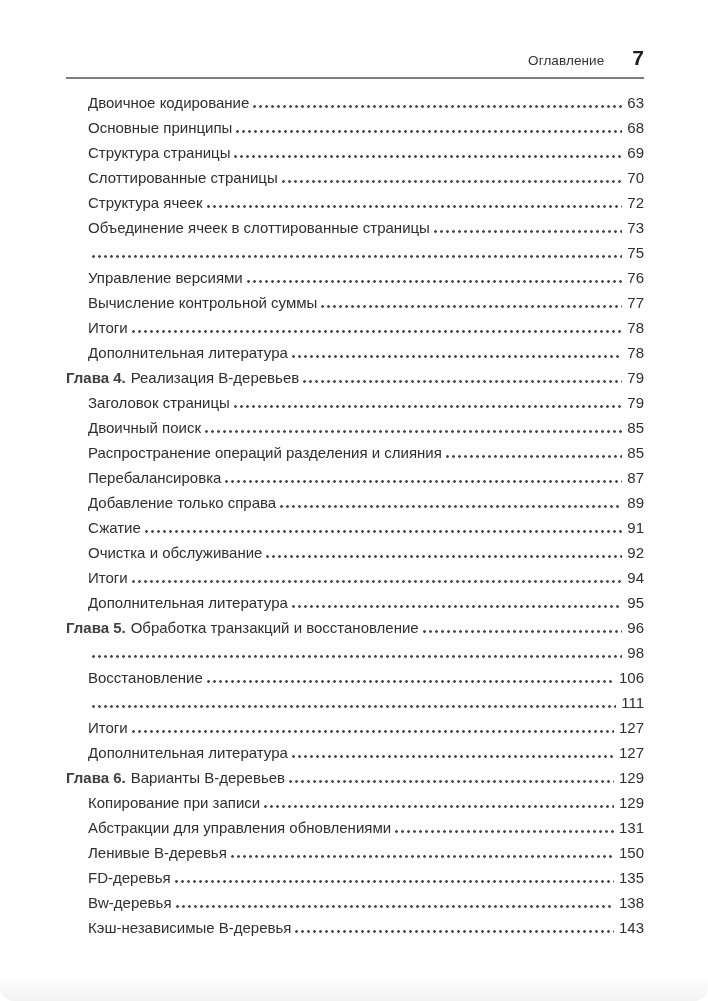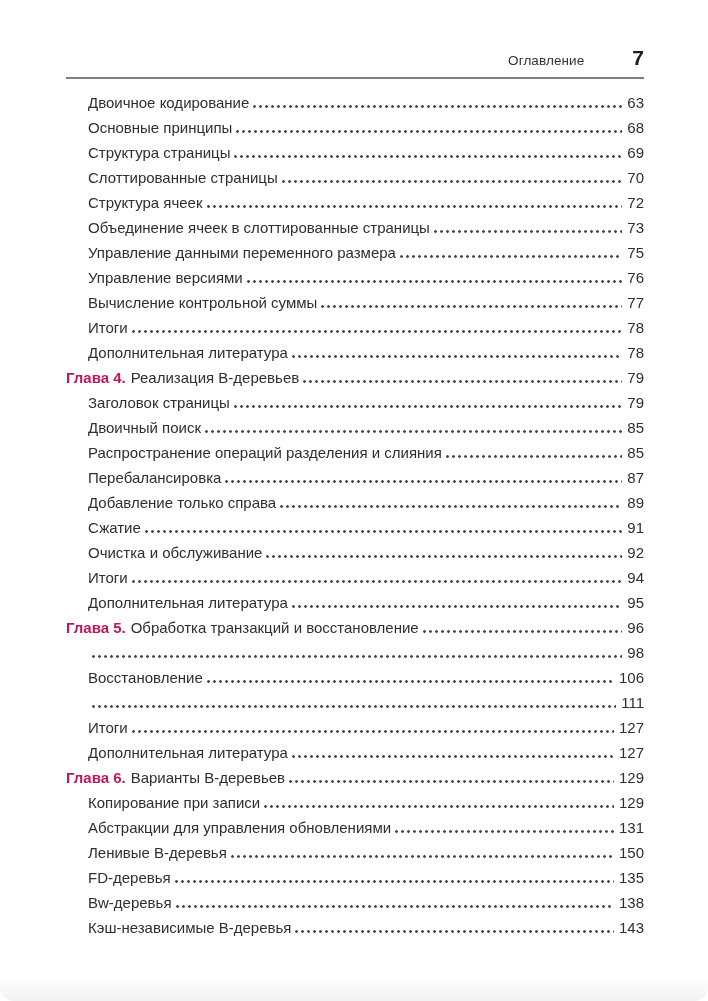--- a/index.html
+++ b/index.html
@@ -31,21 +31,21 @@
     left: 0; right: 0; bottom: 0;
     height: 26px;
     background: linear-gradient(to bottom, rgba(0,0,0,0) 0%, rgba(0,0,0,0.05) 100%);
     border-radius: 0 0 14px 14px;
     pointer-events: none;
   }
   header.running-head {
     display: flex;
     justify-content: flex-end;
     align-items: baseline;
-    gap: 48px;
+    gap: 28px;
   }
   .head-title {
     font-size: 13.5px;
     letter-spacing: 0.1px;
     color: #333333;
   }
   .head-pagenum {
     font-size: 21px;
     font-weight: bold;
     color: #1d1d1d;
@@ -64,21 +64,21 @@
     font-size: 15px;
     line-height: 15px;
     margin-bottom: 10px;
     white-space: nowrap;
   }
   .row.entry { padding-left: 22px; }
   .row.chapter { margin-top: 7px; }
   .row .label {
     font-weight: bold;
     margin-right: 5px;
-    color: #be185d;
+    color: #404040;
   }
   .row .title { color: var(--text); }
   .row .leader {
     flex: 1;
     height: 3px;
     margin: 0 5px 0 4px;
     background-image: radial-gradient(circle at 1.5px 1.5px, var(--dots) 1.1px, rgba(0,0,0,0) 1.6px);
     background-size: 6px 3px;
     background-repeat: repeat-x;
     background-position: left bottom;
@@ -139,21 +139,20 @@
 
       <div class="row entry">
 
         <span class="title">Объединение ячеек в слоттированные страницы</span>
         <span class="leader"></span>
         <span class="pagenum">73</span>
       </div>
 
       <div class="row entry">
 
-        <span class="title">Управление данными переменного размера</span>
         <span class="leader"></span>
         <span class="pagenum">75</span>
       </div>
 
       <div class="row entry">
 
         <span class="title">Управление версиями</span>
         <span class="leader"></span>
         <span class="pagenum">76</span>
       </div>

